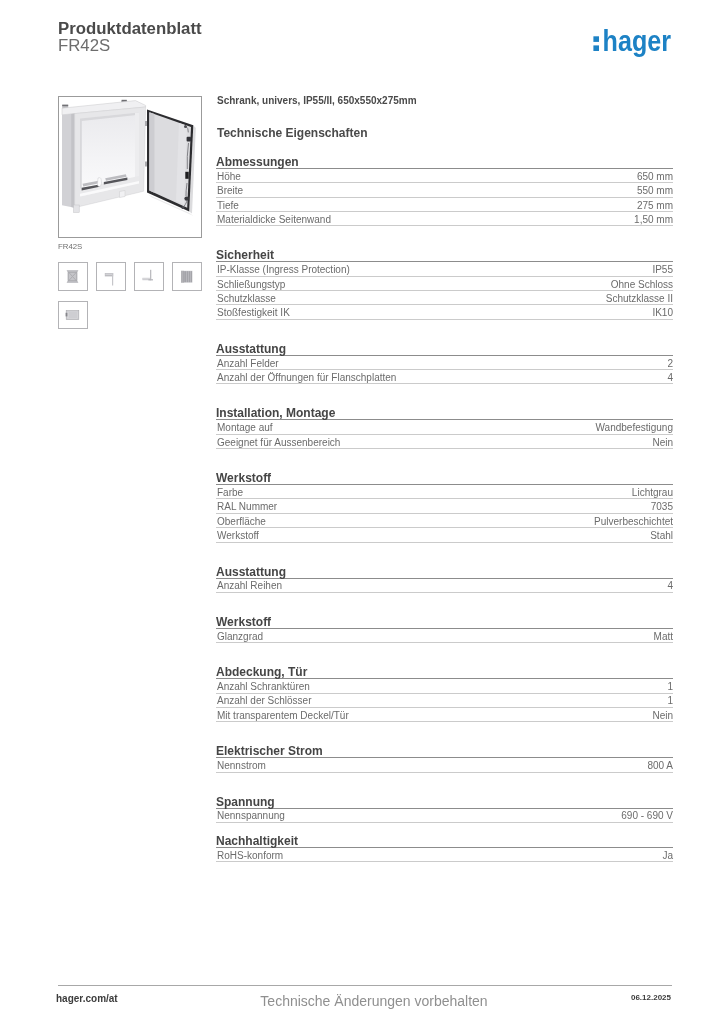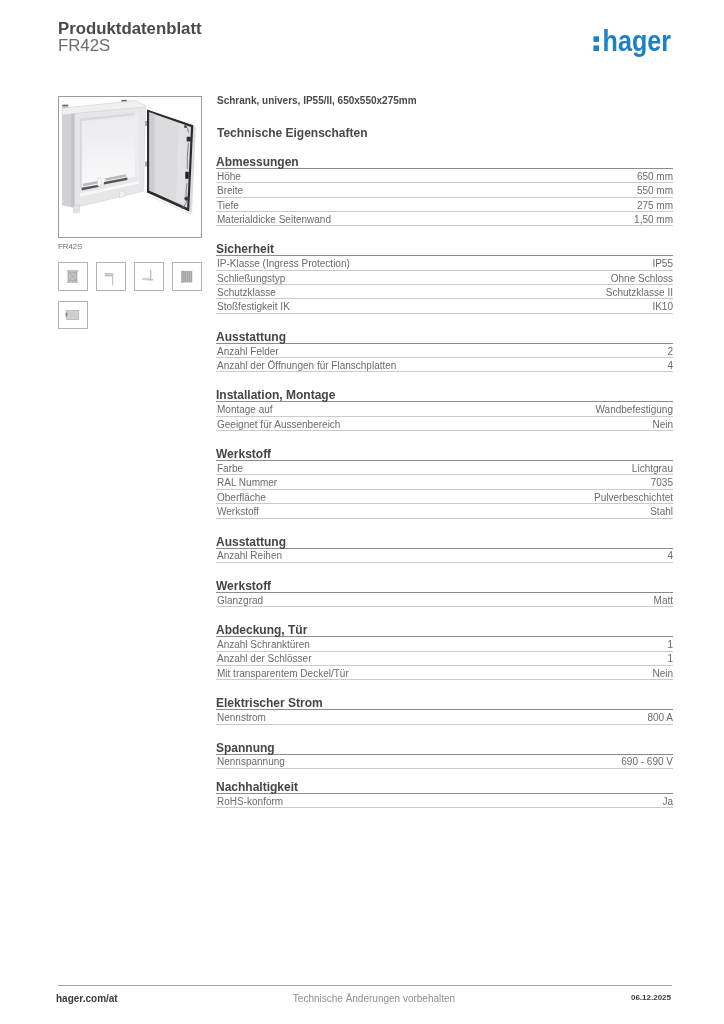--- a/index.html
+++ b/index.html
@@ -9,31 +9,31 @@
   .h1{left:58px;top:21px;font-size:16.8px;line-height:1;font-weight:bold;color:#4a4a4a;}
   .h2{left:58px;top:38.4px;font-size:16.8px;line-height:1;color:#6d6d6d;}
   
   .imgbox{left:58px;top:96px;width:142px;height:140px;border:1px solid #9b9b9b;background:#fff;}
   .fr{left:58px;top:242.6px;font-size:7.8px;line-height:1;color:#6f6f6f;}
   .thumb{width:27.5px;height:27.5px;border:1px solid #b3b3b6;background:#fff;}
   
   .title1{left:217px;top:96px;font-size:10px;line-height:1;font-weight:bold;color:#4a4a4a;}
   .title2{left:217px;top:127.2px;font-size:12px;line-height:1;font-weight:bold;color:#4a4a4a;}
   .table{left:216px;top:157px;width:457px;}
-  .sec{margin-top:18px;}
+  .sec{margin-top:24px;}
   .secx{margin-top:13px;}
   .sec:first-child{margin-top:0;}
   .sh{height:11px;border-bottom:1px solid #8c8c8c;font-size:12px;line-height:10px;font-weight:bold;color:#454545;}
   .tr{display:flex;justify-content:space-between;align-items:center;height:13.35px;border-bottom:1px solid #cbcbcb;font-size:10px;color:#6b6b6b;}
   .tr .l{padding-left:1px;position:relative;top:0.7px;}
   .tr .v{position:relative;top:0.7px;}
   
   .fline{left:58px;top:985px;width:614px;height:1px;background:#a8a8a8;}
   .f1{left:56px;top:993.5px;font-size:10px;line-height:1;font-weight:bold;color:#3c3c3c;}
-  .f2{left:232px;top:994px;width:284px;text-align:center;font-size:10px;line-height:1;color:#8f8f8f;}
+  .f2{left:232px;top:994px;width:284px;text-align:center;font-size:14px;line-height:1;color:#8f8f8f;}
   .f3{right:53px;top:993.5px;font-size:8px;line-height:1;font-weight:bold;color:#3c3c3c;text-align:right;}
 </style>
 </head>
 <body>
 
 <div class="abs h1">Produktdatenblatt</div>
 
 <div class="abs h2">FR42S</div>
 
 <svg class="abs" style="left:588px;top:24px;" width="92" height="38" viewBox="0 0 92 38">

